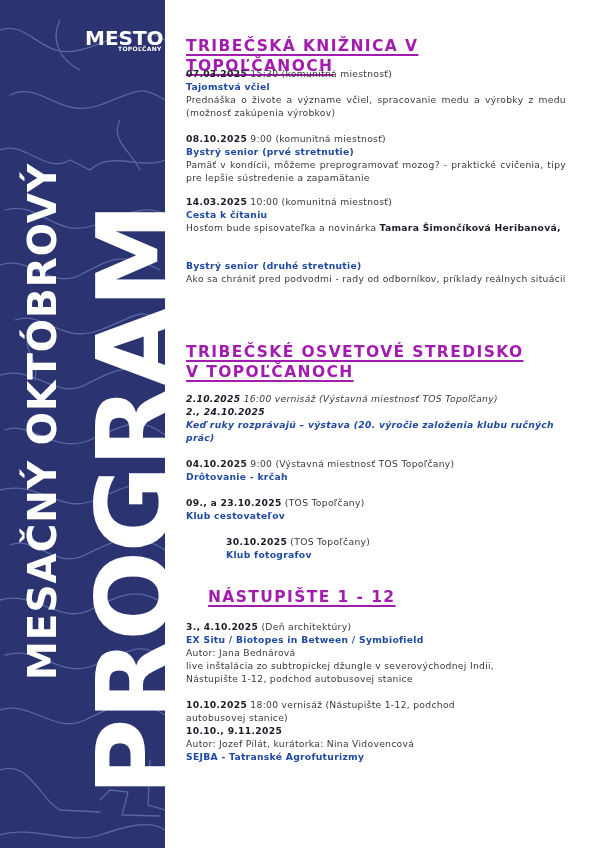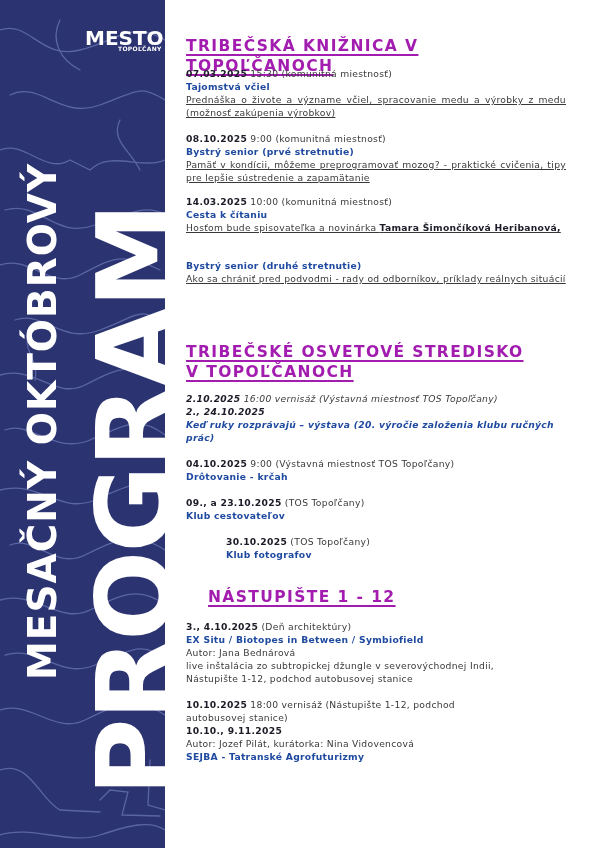--- a/index.html
+++ b/index.html
@@ -11,21 +11,21 @@
   .logo .mesto { position: absolute; left: 71px; top: 18px; font-family: "DejaVu Sans", sans-serif; font-weight: bold; font-size: 20px; color: #ffffff; letter-spacing: 0px; }
   .logo .town { position: absolute; left: 104px; top: 37px; font-family: "DejaVu Sans", sans-serif; font-weight: bold; font-size: 6px; color: #ffffff; letter-spacing: 0.3px; }
   .vert { position: absolute; white-space: nowrap; color: #ffffff; font-family: "DejaVu Sans", sans-serif; font-weight: bold; transform-origin: 0 0; transform: rotate(-90deg); }
   .vert.small { left: 20px; top: 680px; font-size: 39px; letter-spacing: 1px; }
   .vert.big { left: 83px; top: 796px; font-size: 106px; letter-spacing: -2px; line-height: 1; }
   .content { position: absolute; left: 186px; top: 0; width: 380px; color: #3a3a3a; font-size: 9.2px; line-height: 13px; letter-spacing: 0.3px; }
   .section-title { position: absolute; left: 0; font-family: "DejaVu Sans", sans-serif; font-size: 15.5px; font-weight: bold; letter-spacing: 1.4px; color: #a21caf; text-decoration: underline; text-decoration-thickness: 1.5px; text-underline-offset: 3px; line-height: 20px; }
   .event { position: absolute; left: 0; width: 380px; }
   .d { font-weight: bold; color: #1c1c28; }
   .t { font-weight: bold; color: #1f4aa0; }
-  .desc { text-align: justify; text-decoration: underline; }
+  .desc { text-align: justify; }
   .desc b { color: #1c1c28; }
   .line { display: block; }
 </style>
 </head>
 <body>
 
 <div class="sidebar">
   <svg class="pattern" width="165" height="848" viewBox="0 0 165 848" fill="none" stroke="#5a65a3" stroke-width="1.3" stroke-linecap="round">
     <path d="M0 30 C30 20, 40 60, 80 50 S 130 20, 165 40"></path>
     <path d="M10 95 C 40 80, 60 120, 100 105 S 140 85, 165 100"></path>

